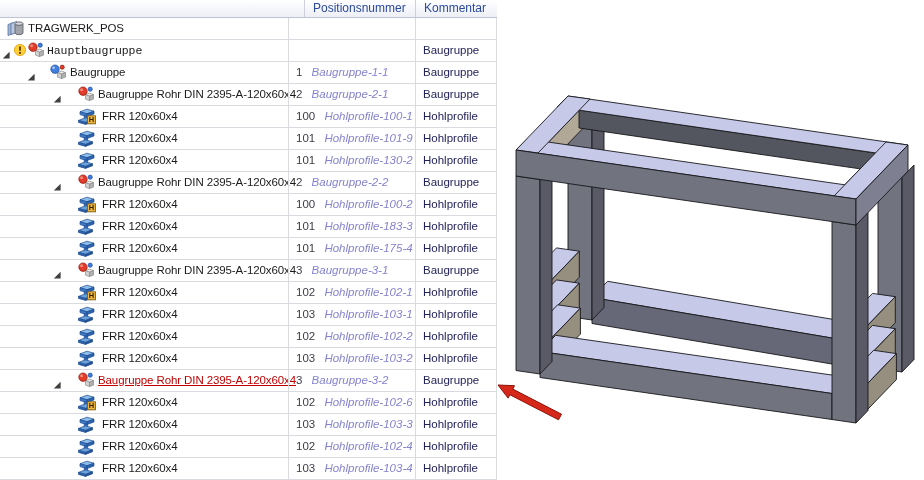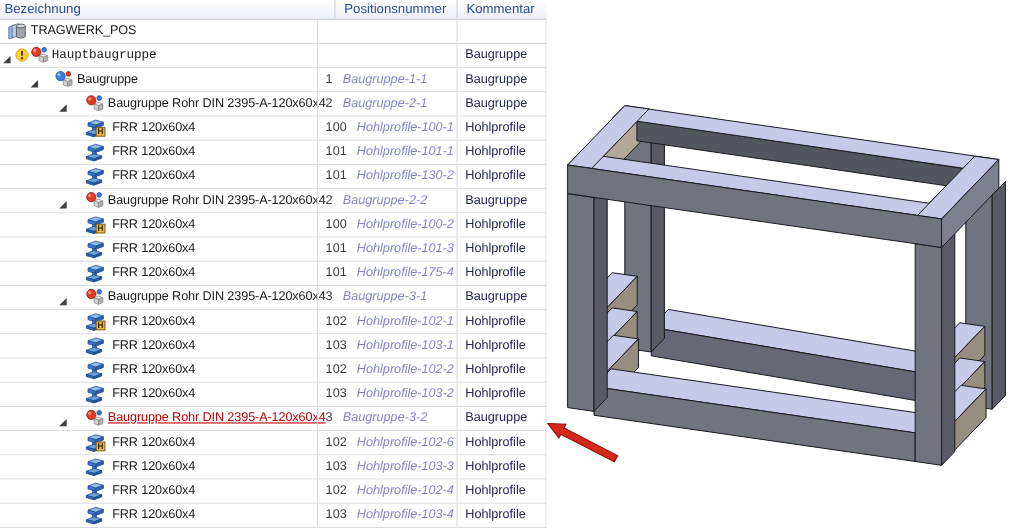--- a/index.html
+++ b/index.html
@@ -29,21 +29,20 @@
   .vline{position:absolute;top:18px;width:1px;height:462px;background:#dadbe0;}
   
   .viewport{position:absolute;left:497px;top:0;width:427px;height:480px;background:#fff;}
 </style>
 </head>
 <body>
 
 <div class="stage">
 
   <div class="thead">
-    <div class="th th-bez">Bezeichnung</div>
     <div class="th th-pos">Positionsnummer</div>
     <div class="th th-kom">Kommentar</div>
   </div>
 
   <div class="rows">
       <div class="trow">
 
     <span class="micon" style="left: 7px;">
 <svg width="18" height="16" viewBox="0 0 18 16">
  <polygon points="1,4.5 6.5,2.5 6.5,13.5 1,15.5" fill="#9db4d6" stroke="#5d74a0" stroke-width="0.8"></polygon>
@@ -157,21 +156,21 @@
  <polygon points="11,5.8 18,3.2 18,6 11,8.6" fill="#2b62b2" stroke="#1c4a8c" stroke-width="0.7"></polygon>
  <polygon points="8.2,7.4 11.6,8.6 11.6,12.4 8.2,11.2" fill="#3570c0" stroke="#1c4a8c" stroke-width="0.7"></polygon>
  <polygon points="2.5,12.4 9.5,9.8 16.5,11.8 9.5,14.4" fill="#6ba2dc" stroke="#1c4a8c" stroke-width="0.7"></polygon>
  <polygon points="2.5,12.4 9.5,14.4 9.5,16.4 2.5,14.4" fill="#2f66b4" stroke="#1c4a8c" stroke-width="0.7"></polygon>
  <polygon points="9.5,14.4 16.5,11.8 16.5,13.8 9.5,16.4" fill="#235398" stroke="#1c4a8c" stroke-width="0.7"></polygon>
 
 </svg></span>
     <span class="tname" style="left: 102px;">FRR 120x60x4</span>
     <span class="cpos">
       <span class="num">101</span>
-      <span class="inst">Hohlprofile-101-1</span>
+      <span class="inst">Hohlprofile-101-9</span>
     </span>
     <span class="ckom">Hohlprofile</span>
   </div>
       <div class="trow">
 
     <span class="micon" style="left: 76px;">
 <svg width="21" height="17" viewBox="0 0 21 17">
  <polygon points="4,3.8 11,1.2 18,3.2 11,5.8" fill="#8cbcea" stroke="#1c4a8c" stroke-width="0.7"></polygon>
  <polygon points="4,3.8 11,5.8 11,8.6 4,6.6" fill="#3d7bca" stroke="#1c4a8c" stroke-width="0.7"></polygon>
  <polygon points="11,5.8 18,3.2 18,6 11,8.6" fill="#2b62b2" stroke="#1c4a8c" stroke-width="0.7"></polygon>
@@ -239,21 +238,21 @@
  <polygon points="11,5.8 18,3.2 18,6 11,8.6" fill="#2b62b2" stroke="#1c4a8c" stroke-width="0.7"></polygon>
  <polygon points="8.2,7.4 11.6,8.6 11.6,12.4 8.2,11.2" fill="#3570c0" stroke="#1c4a8c" stroke-width="0.7"></polygon>
  <polygon points="2.5,12.4 9.5,9.8 16.5,11.8 9.5,14.4" fill="#6ba2dc" stroke="#1c4a8c" stroke-width="0.7"></polygon>
  <polygon points="2.5,12.4 9.5,14.4 9.5,16.4 2.5,14.4" fill="#2f66b4" stroke="#1c4a8c" stroke-width="0.7"></polygon>
  <polygon points="9.5,14.4 16.5,11.8 16.5,13.8 9.5,16.4" fill="#235398" stroke="#1c4a8c" stroke-width="0.7"></polygon>
 
 </svg></span>
     <span class="tname" style="left: 102px;">FRR 120x60x4</span>
     <span class="cpos">
       <span class="num">101</span>
-      <span class="inst">Hohlprofile-101-3</span>
+      <span class="inst">Hohlprofile-183-3</span>
     </span>
     <span class="ckom">Hohlprofile</span>
   </div>
       <div class="trow">
 
     <span class="micon" style="left: 76px;">
 <svg width="21" height="17" viewBox="0 0 21 17">
  <polygon points="4,3.8 11,1.2 18,3.2 11,5.8" fill="#8cbcea" stroke="#1c4a8c" stroke-width="0.7"></polygon>
  <polygon points="4,3.8 11,5.8 11,8.6 4,6.6" fill="#3d7bca" stroke="#1c4a8c" stroke-width="0.7"></polygon>
  <polygon points="11,5.8 18,3.2 18,6 11,8.6" fill="#2b62b2" stroke="#1c4a8c" stroke-width="0.7"></polygon>

